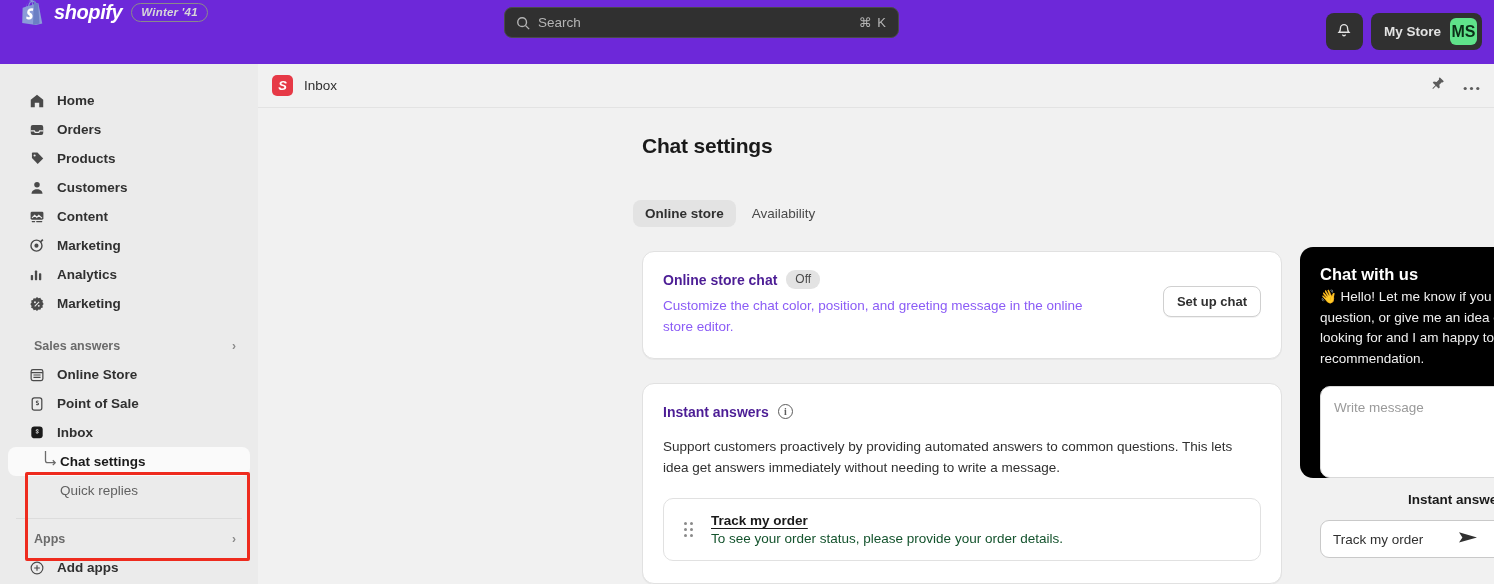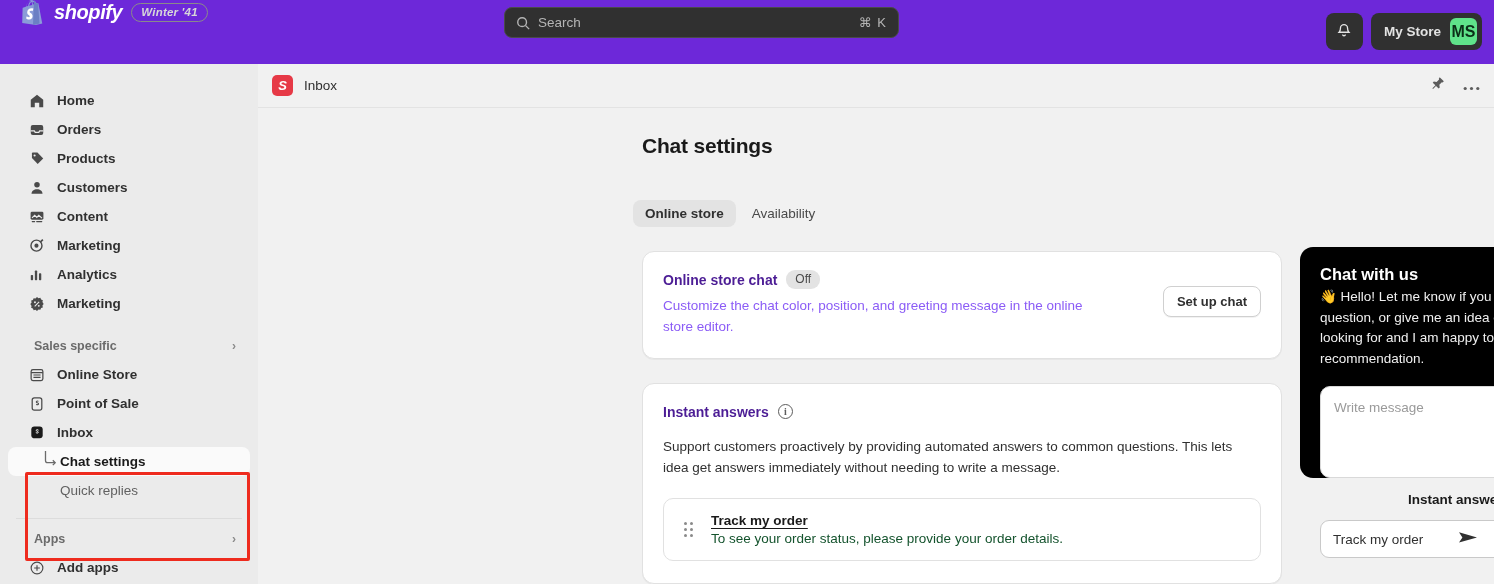--- a/index.html
+++ b/index.html
@@ -322,21 +322,21 @@
             <circle cx="6.7" cy="7" r="1.1" fill="#ebebeb"></circle>
             <circle cx="11" cy="11.1" r="1.1" fill="#ebebeb"></circle>
           </svg>
       </span>
       <span>Marketing</span>
     </div>
 
     <div class="spacer-sm"></div>
 
     <div class="nav-group-head">
-      <span>Sales specific</span>
+      <span>Sales answers</span>
       <span class="chev">›</span>
     </div>
 
     <div class="nav-item">
       <span class="nico">
         <svg width="16" height="16" viewBox="0 0 18 18" fill="none" stroke="currentColor" stroke-width="1.4">
             <rect x="2.4" y="3" width="13.2" height="12.2" rx="2"></rect>
             <path d="M2.4 6.4h13.2M5 9h8M5 11.6h8"></path>
           </svg>
       </span>

